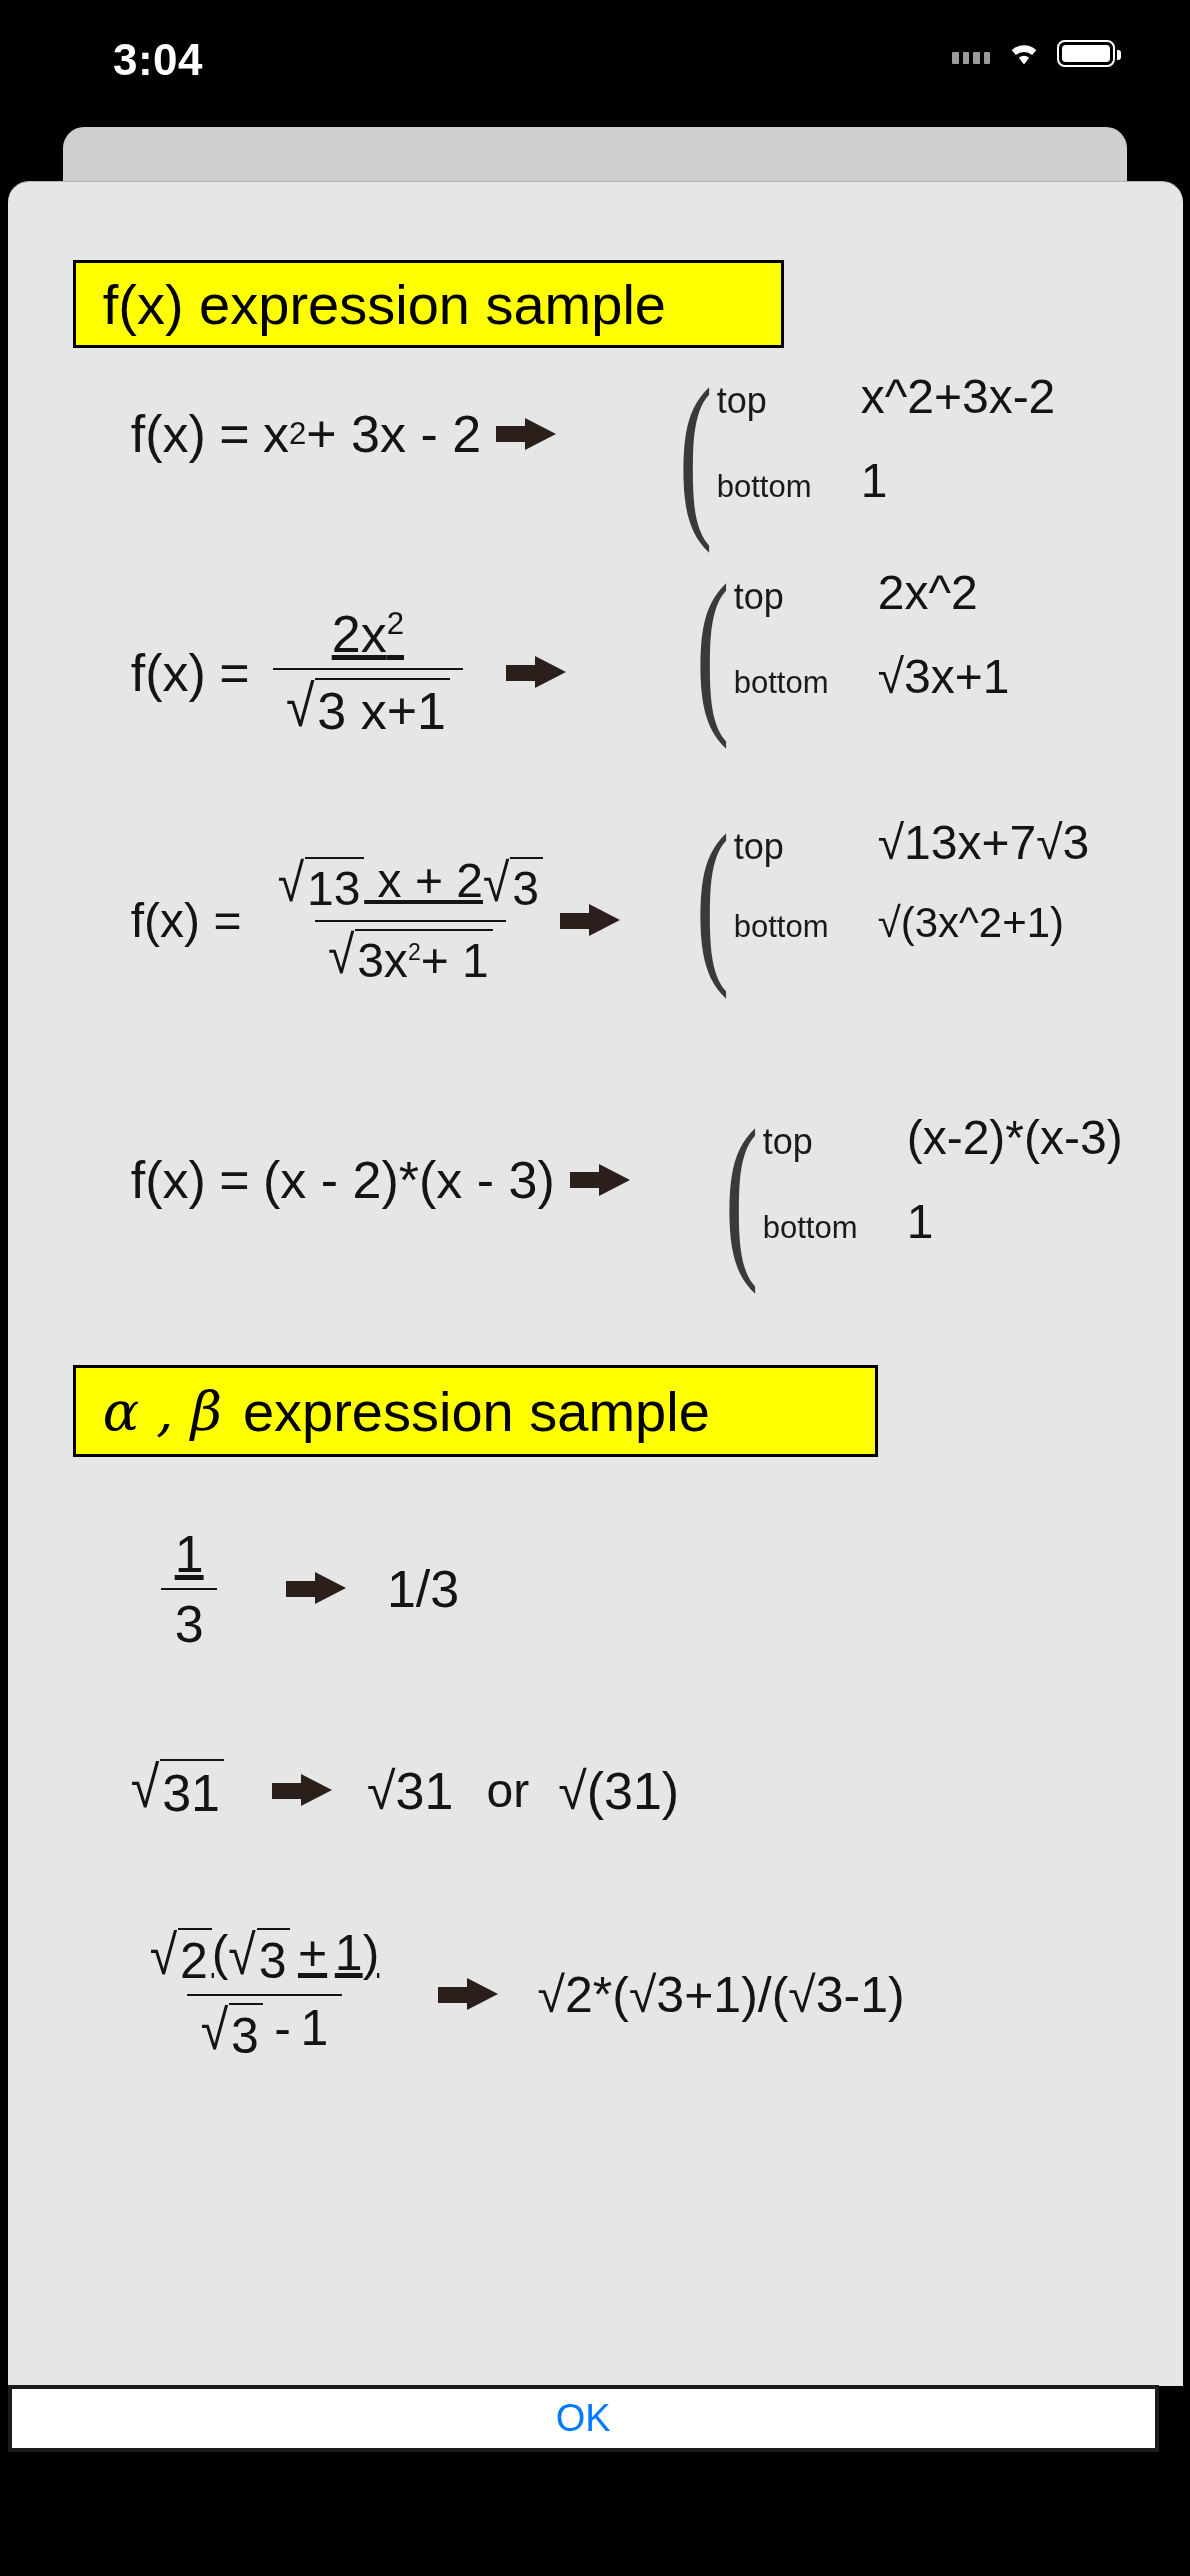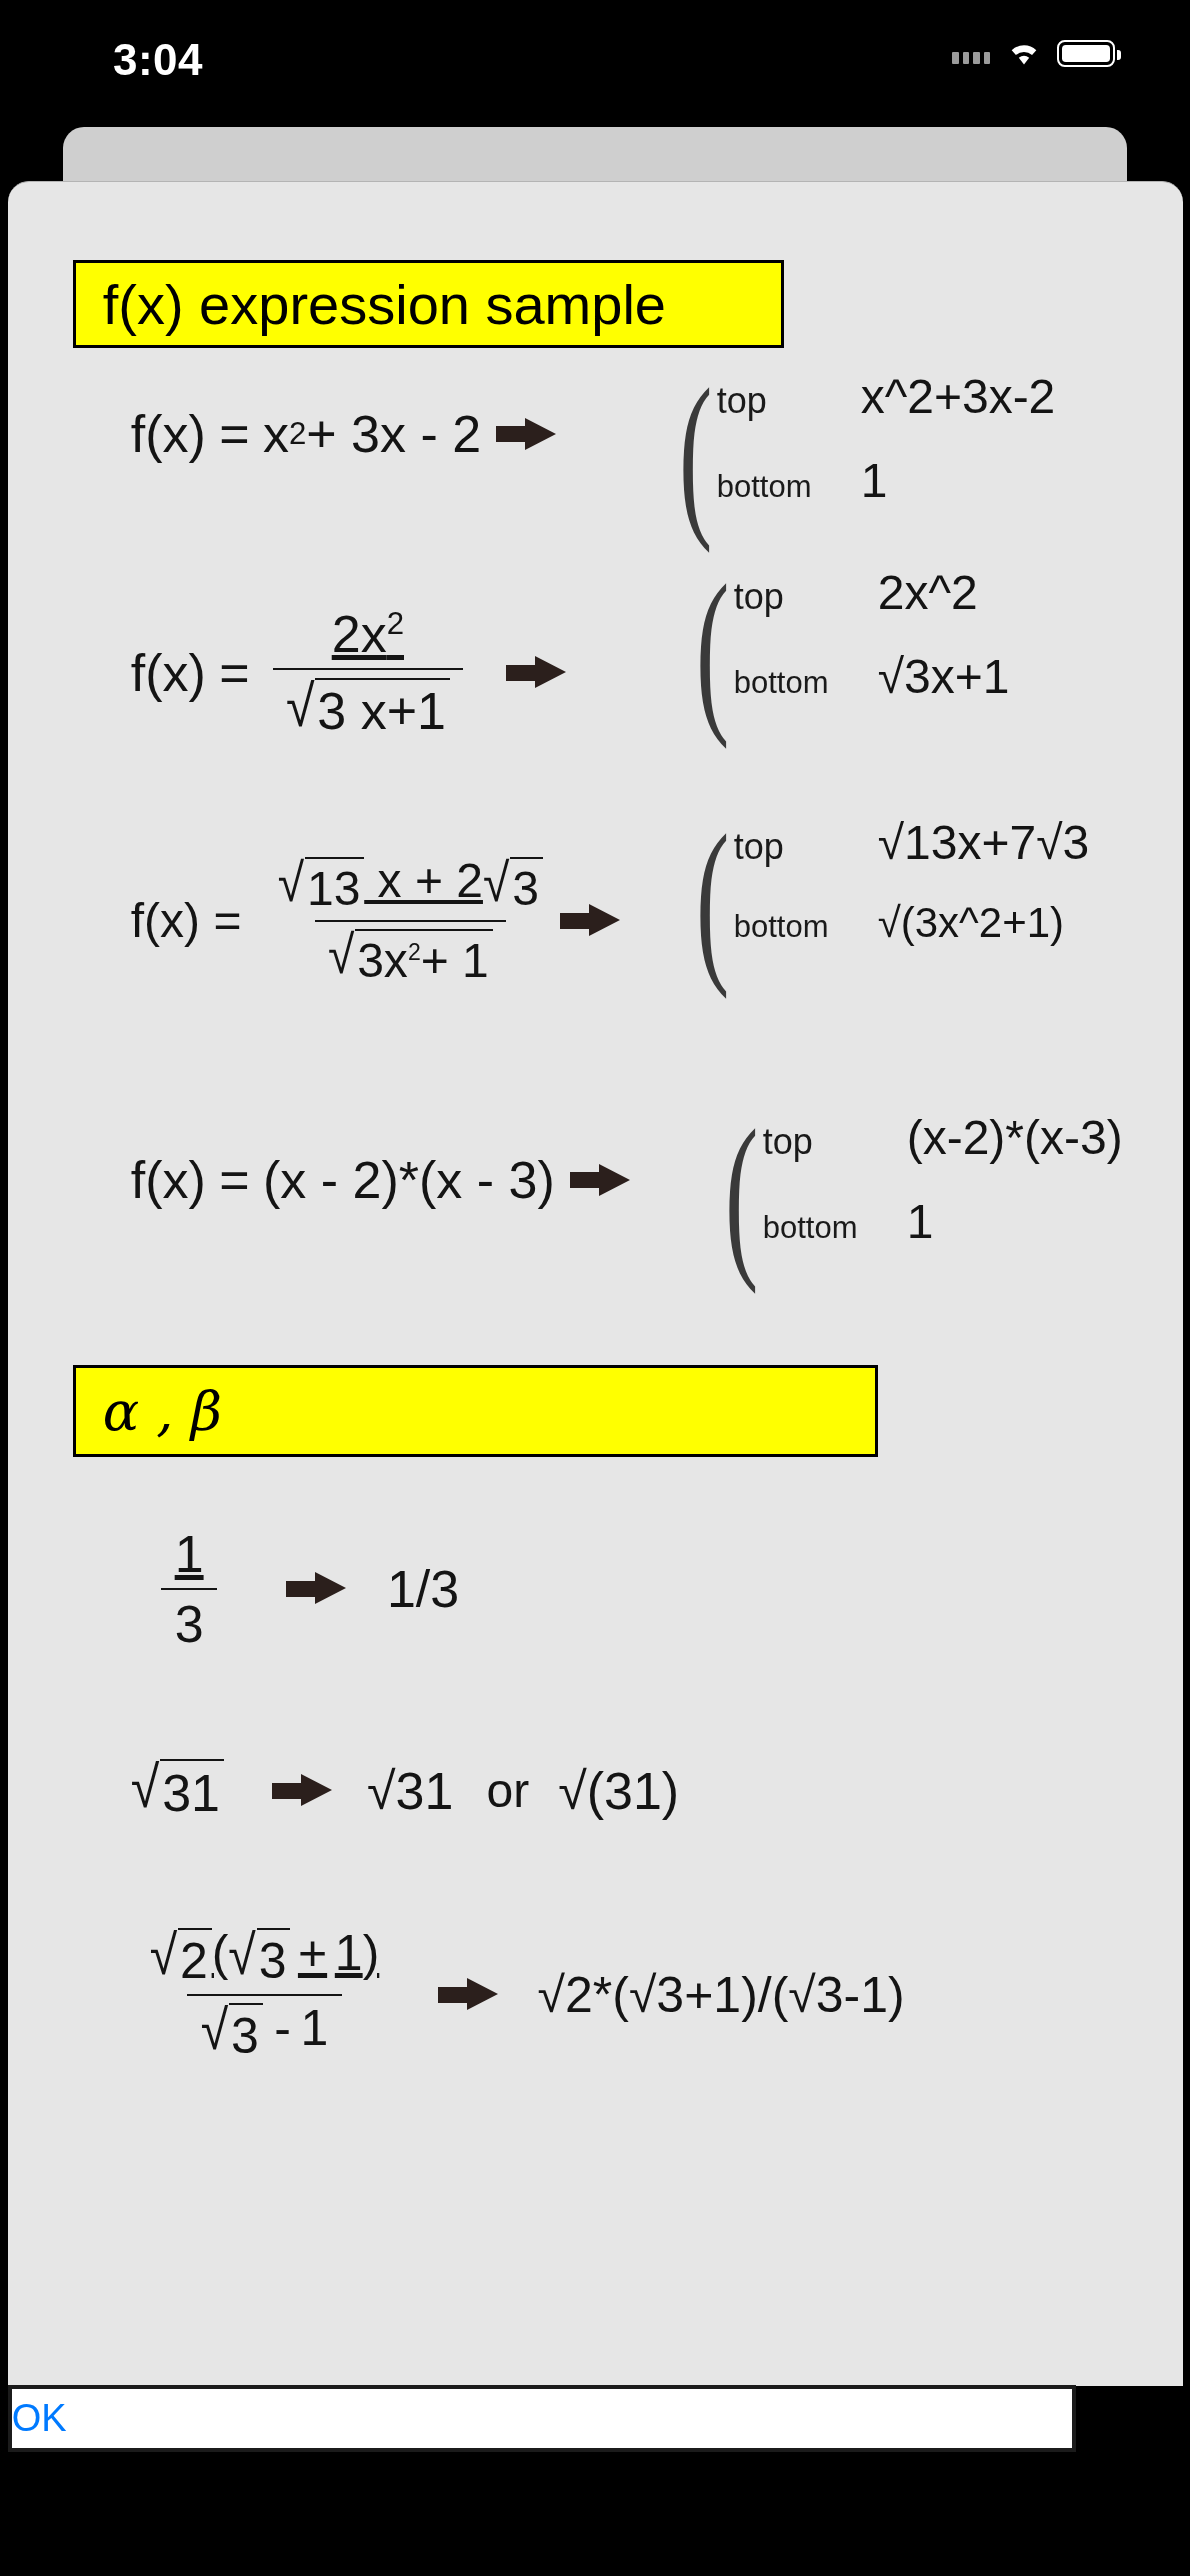--- a/index.html
+++ b/index.html
@@ -212,27 +212,28 @@
     color: #1a1a1a;
   }
   .tb .key.small { font-size: 31px; }
   .tb .val { font-size: 48px; color: #141414; display: flex; align-items: center; }
 
   
   .ok-bar {
     position: absolute;
     left: 7.7px;
     top: 2385px;
-    width: 1068px;
+    width: 1151px;
     height: 67px;
     background: #ffffff;
     border: 4.8px solid #1b1b1b;
     box-sizing: border-box;
     display: flex;
     align-items: center;
+    justify-content: center;
   }
   .ok-bar span {
     color: #007aff;
     font-size: 38px;
   }
 
   .home-indicator {
     position: absolute;
     left: 50%;
     transform: translateX(-50%);
@@ -395,20 +396,21 @@
       </div>
       <div class="line">
         <span class="key small">bottom</span>
         <span class="val math">1</span>
       </div>
     </div>
   </div>
 
   <div class="banner" id="banner-ab">
     <span class="greek">α , β</span>
+    <span>expression sample</span>
   </div>
 
   <div class="row" style="left:144px; top:1342px;">
     <span class="math frac" style="font-size:52px">
       <span class="num">1</span>
       <span class="den">3</span>
     </span>
     <span class="arrow-icon" style="margin-left:59px"></span>
     <span class="math" style="font-size:52px; margin-left:27px">1/3</span>
   </div>

